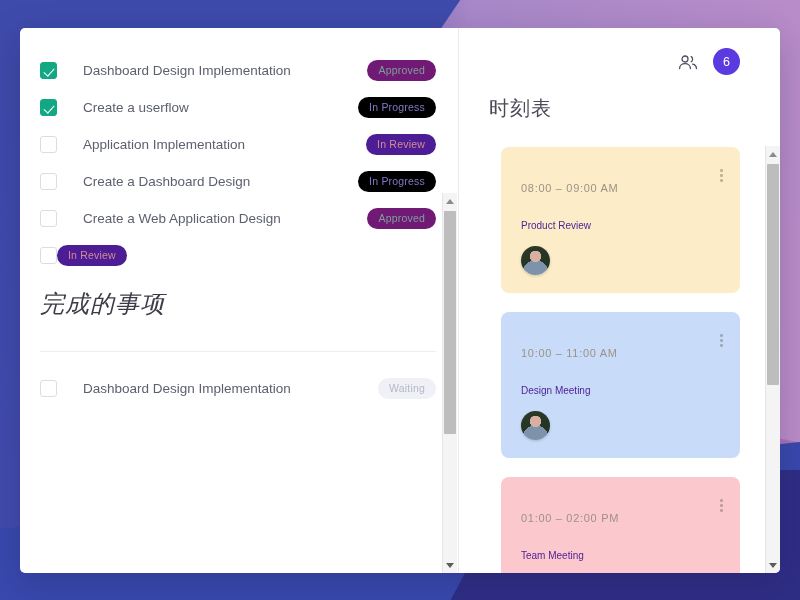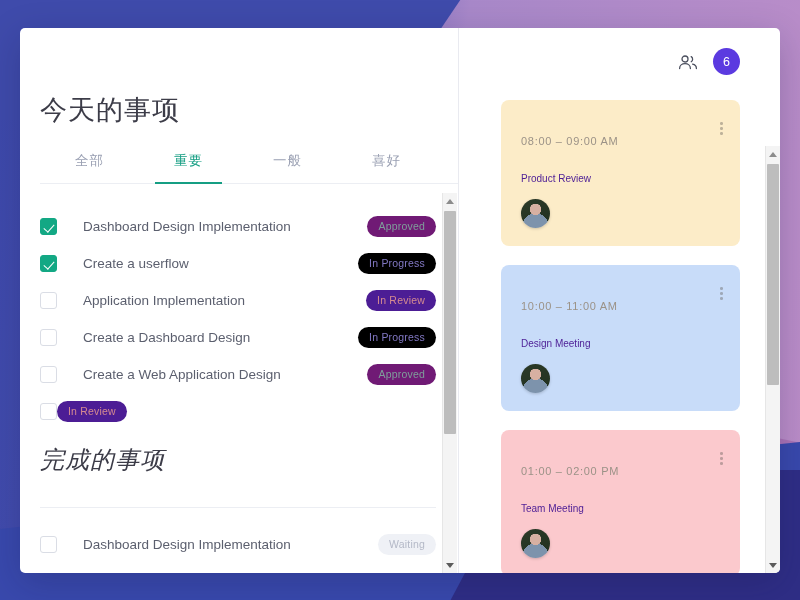--- a/index.html
+++ b/index.html
@@ -296,30 +296,20 @@
   <div class="wedge-left"></div>
   <div class="wedge-right-mid"></div>
   <div class="wedge-bottom"></div>
   <div class="wedge-bottom-right"></div>
 </div>
 
 <div id="app">
 
   <div class="left-panel">
 
-    <div class="panel-head">
-      <div class="page-title">今天的事项</div>
-
-      <div class="tabs">
-        <div class="tab">全部</div>
-        <div class="tab active">重要</div>
-        <div class="tab">一般</div>
-        <div class="tab">喜好</div>
-      </div>
-    </div>
 
     <div class="scroll-area">
 
       <div>
         <div class="task-row">
           <div class="checkbox checked"></div>
           <div class="task-label">Dashboard Design Implementation</div>
           <div class="badge approved">Approved</div>
         </div>
         <div class="task-row">
@@ -380,20 +370,21 @@
         <svg width="20" height="16" viewBox="0 0 20 16" fill="none" stroke="#4b4f5e" stroke-width="1.3" stroke-linecap="round" stroke-linejoin="round">
           <circle cx="7" cy="5" r="3"></circle>
           <path d="M1.6 14.5c0-3 2.4-4.8 5.4-4.8s5.4 1.8 5.4 4.8"></path>
           <path d="M13.2 2.6a3 3 0 0 1 0 5.1"></path>
           <path d="M14.6 10.1c2.3.4 3.8 2.1 3.8 4.4"></path>
         </svg>
       </div>
       <div class="count-badge">6</div>
     </div>
 
+    <div class="schedule-title">时刻表</div>
 
     <div class="cards">
 
       <div class="event-card" style="background:#fcecc8">
         <div class="event-time">08:00 – 09:00 AM</div>
         <div class="event-name">Product Review</div>
         <div class="event-avatar"></div>
         <div class="dots">
             <i></i>
             <i></i>

